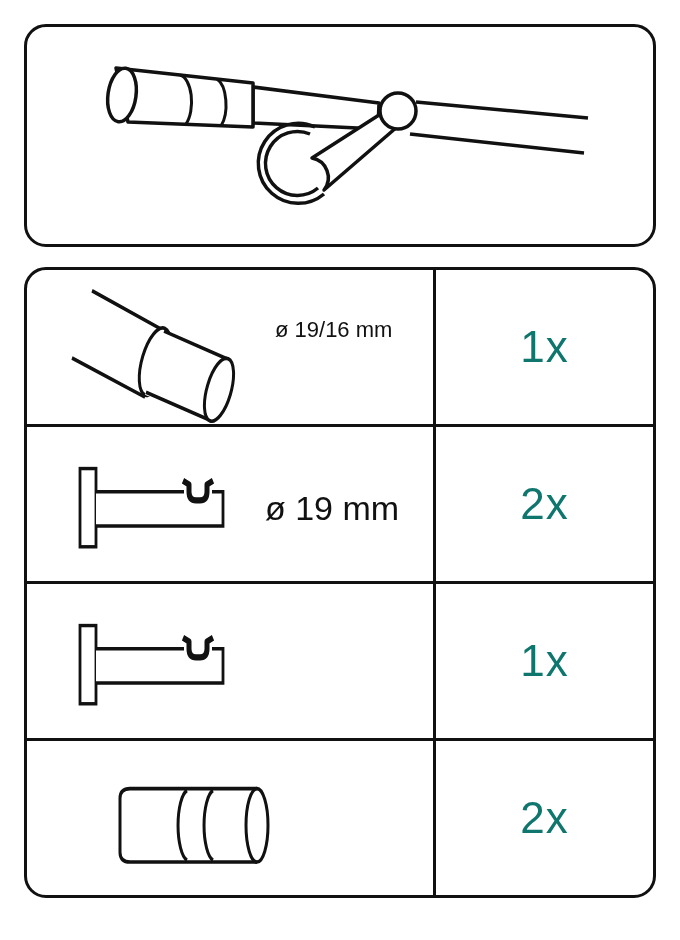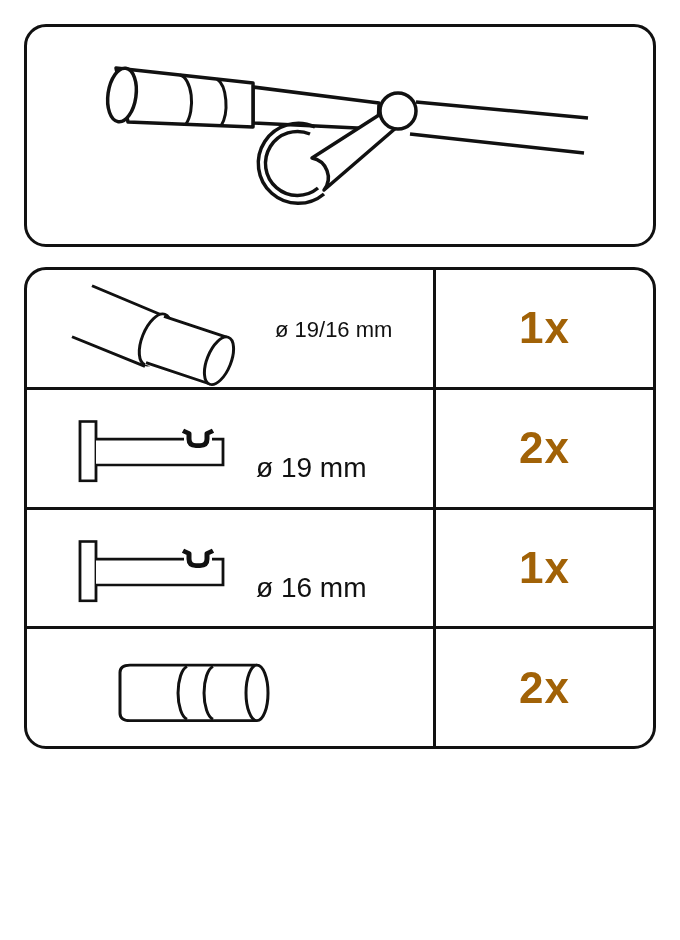--- a/index.html
+++ b/index.html
@@ -6,36 +6,36 @@
   .page{
     position:relative;width:680px;height:940px;background:#ffffff;overflow:hidden;
     font-family:"Liberation Sans",sans-serif;color:#111111;
   }
   .hero-panel{
     position:absolute;left:24px;top:24px;width:632px;height:223px;
     border:3px solid #111111;border-radius:22px;box-sizing:border-box;background:#ffffff;
   }
   .hero-panel svg{display:block;width:100%;height:100%;}
   .parts-table{
-    position:absolute;left:24px;top:267px;width:632px;height:482px;
+    position:absolute;left:24px;top:267px;width:632px;height:631px;
     border:3px solid #111111;border-radius:22px;box-sizing:border-box;background:#ffffff;
     display:flex;flex-direction:column;overflow:hidden;
   }
   .parts-row{flex:1 1 0;display:flex;min-height:0;}
   .parts-row + .parts-row{border-top:3px solid #111111;}
   .cell-icon{flex:1 1 auto;position:relative;min-width:0;}
   .cell-icon svg{position:absolute;left:0;top:0;width:100%;height:100%;}
   .cell-qty{
     width:217px;flex:0 0 217px;border-left:3px solid #111111;
     display:flex;align-items:center;justify-content:center;
   }
-  .qty-text{font-size:44px;font-weight:bold;letter-spacing:1px;color:#a16207;}
+  .qty-text{font-size:44px;font-weight:normal;letter-spacing:1px;color:#0f766e;}
   .part-label{position:absolute;color:#111111;white-space:nowrap;}
   .label-small{left:248px;top:47px;font-size:22px;}
-  .label-large{left:229px;top:62px;font-size:28px;}
+  .label-large{left:238px;top:62px;font-size:34px;}
   .ink{stroke:#111111;fill:none;}
 </style>
 </head>
 <body>
 
 <div class="page">
 
   <div class="hero-panel">
     <svg viewBox="0 0 626 217" preserveAspectRatio="none">
 
@@ -97,21 +97,20 @@
     </div>
 
     <div class="parts-row">
       <div class="cell-icon">
         <svg viewBox="0 0 406 126" preserveAspectRatio="none">
           <rect x="53" y="34" width="16" height="64" fill="#ffffff" stroke="#111111" stroke-width="2.8"></rect>
           <rect x="69" y="53" width="127" height="28" fill="#ffffff"></rect>
           <path class="ink" stroke-width="2.8" d="M 69,53 H 157 M 185,53 H 196 V 81 H 69"></path>
           <path class="ink" stroke-width="5" stroke-linejoin="round" d="M 156,44 L 162,47 L 162,53 Q 162,60 169,60 L 173,60 Q 180,60 180,53 L 180,47 L 186,44"></path>
         </svg>
-        <span class="part-label label-large">ø 16 mm</span>
       </div>
       <div class="cell-qty">
         <span class="qty-text">1x</span>
       </div>
     </div>
 
     <div class="parts-row">
       <div class="cell-icon">
         <svg viewBox="0 0 406 126" preserveAspectRatio="none">
           <path d="M 230,39 H 103 Q 93,39 93,47 V 91 Q 93,99 103,99 H 230" fill="#ffffff" stroke="#111111" stroke-width="3"></path>

